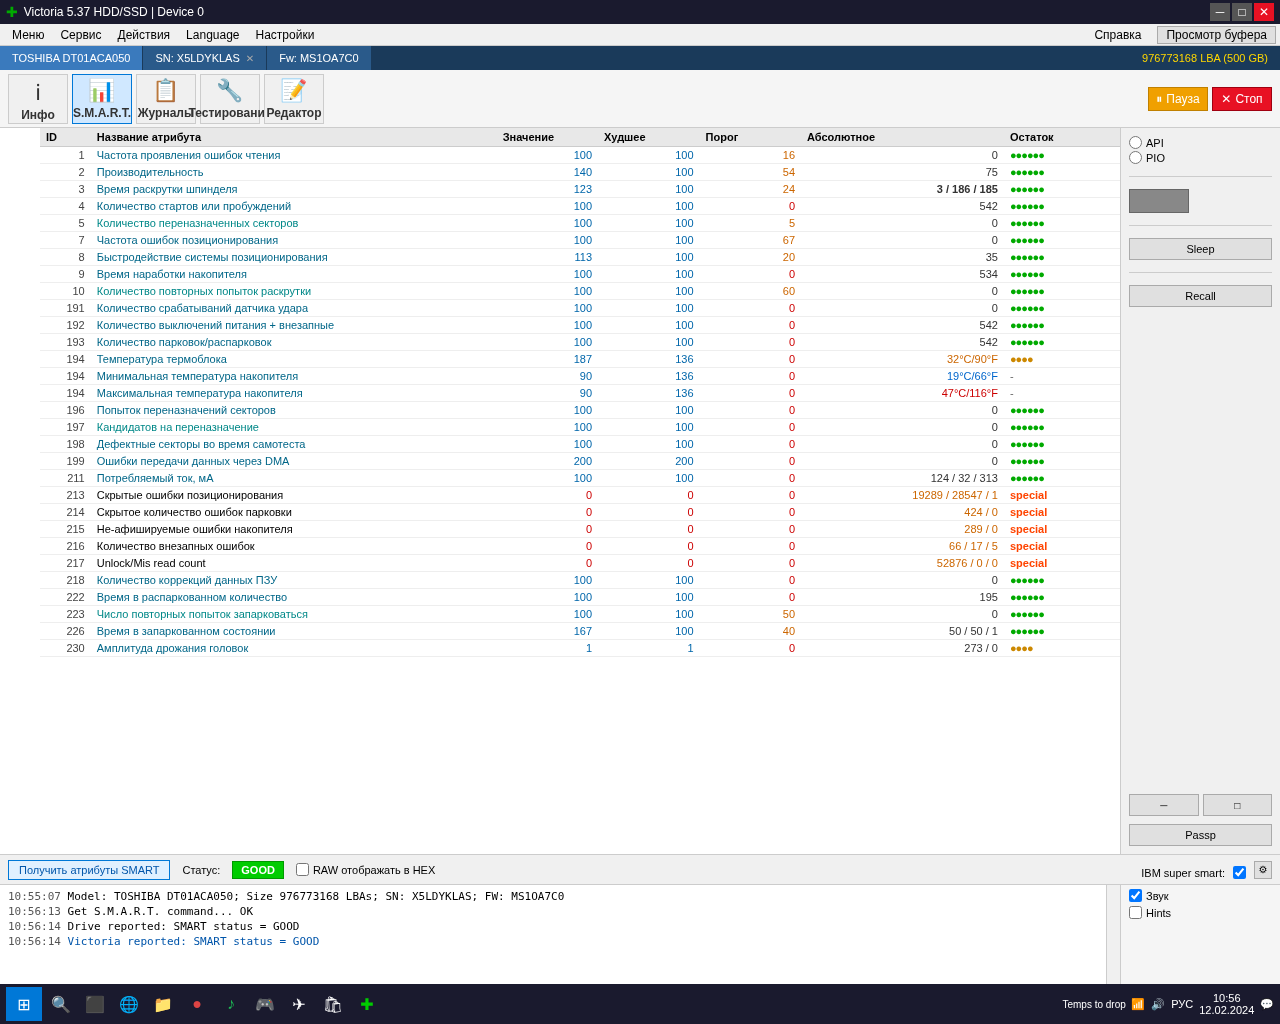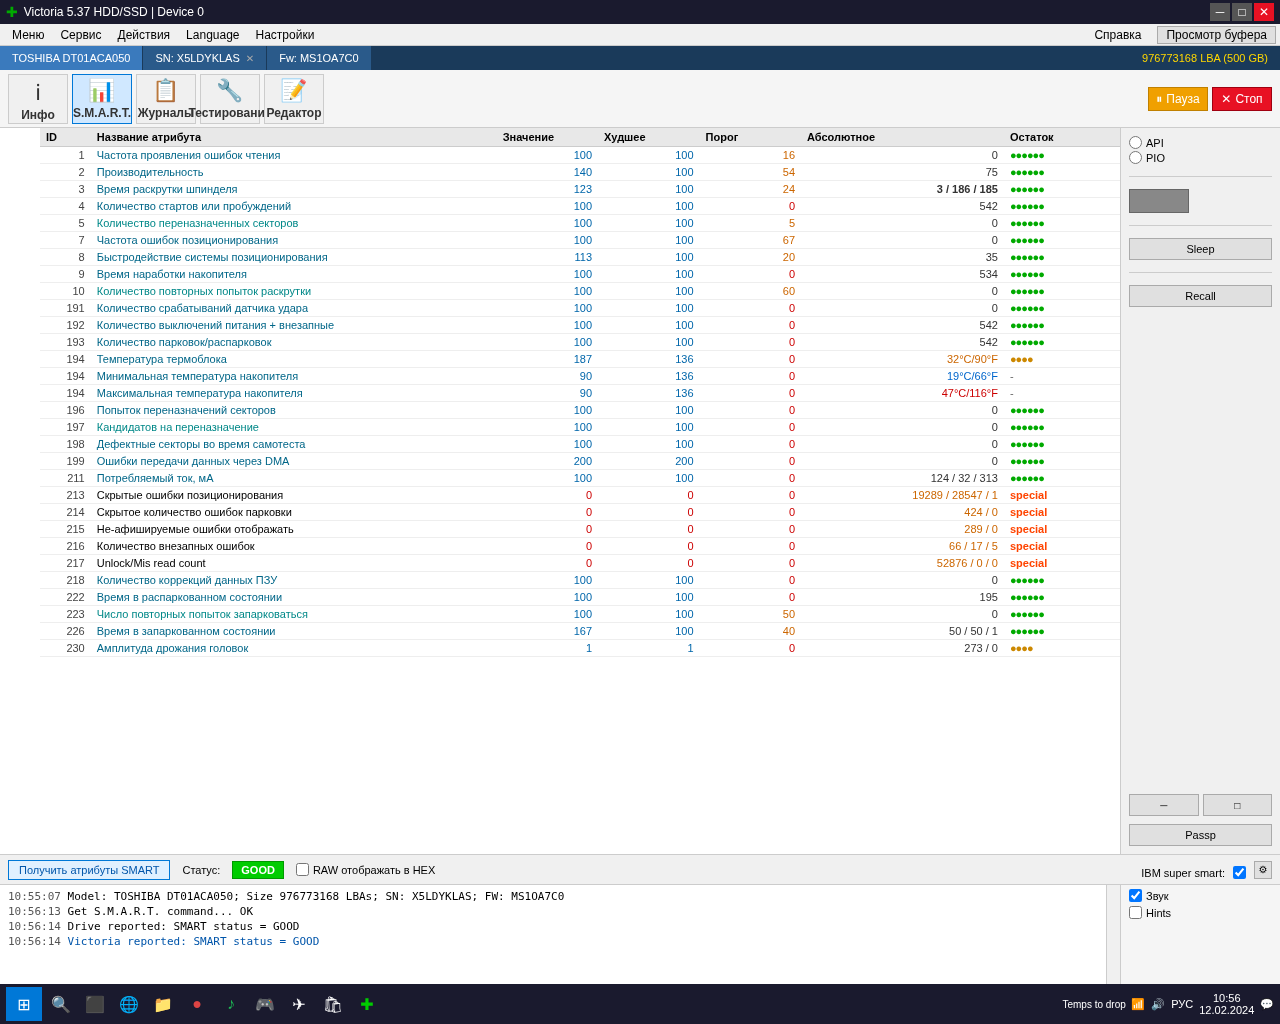--- a/index.html
+++ b/index.html
@@ -376,21 +376,21 @@
     <td class="col-id" style="color:#444;">214</td>
     <td class="col-name" style="color:#000;">Скрытое количество ошибок парковки</td>
     <td class="col-val" style="color:#cc0000;">0</td>
     <td class="col-worst" style="color:#cc0000;">0</td>
     <td class="col-thresh" style="color:#cc0000;">0</td>
     <td class="col-abs" style="color:#cc6600;">424 / 0</td>
     <td class="col-status"><span style="color:#ff4400;font-weight:bold;">special</span></td>
   </tr>
           <tr>
     <td class="col-id" style="color:#444;margin-left:43px;">215</td>
-    <td class="col-name" style="color:#000;">Не-афишируемые ошибки отображать</td>
+    <td class="col-name" style="color:#000;">Не-афишируемые ошибки накопителя</td>
     <td class="col-val" style="color:#cc0000;">0</td>
     <td class="col-worst" style="color:#cc0000;">0</td>
     <td class="col-thresh" style="color:#cc0000;">0</td>
     <td class="col-abs" style="color:#cc6600;">289 / 0</td>
     <td class="col-status"><span style="color:#ff4400;font-weight:bold;">special</span></td>
   </tr>
           <tr>
     <td class="col-id" style="color:#444;">216</td>
     <td class="col-name" style="color:#000;">Количество внезапных ошибок</td>
     <td class="col-val" style="color:#cc0000;">0</td>
@@ -412,21 +412,21 @@
     <td class="col-id" style="color:#444;">218</td>
     <td class="col-name" style="color:#006688;">Количество коррекций данных ПЗУ</td>
     <td class="col-val" style="color:#0066aa;">100</td>
     <td class="col-worst" style="color:#0066aa;">100</td>
     <td class="col-thresh" style="color:#cc0000;">0</td>
     <td class="col-abs" style="color:#333;">0</td>
     <td class="col-status"><span style="color:#00aa00;letter-spacing:-1px;">●●●●●●</span></td>
   </tr>
           <tr>
     <td class="col-id" style="color:#444;">222</td>
-    <td class="col-name" style="color:#006688;">Время в распаркованном состоянии</td>
+    <td class="col-name" style="color:#006688;">Время в распаркованном количество</td>
     <td class="col-val" style="color:#0066aa;">100</td>
     <td class="col-worst" style="color:#0066aa;">100</td>
     <td class="col-thresh" style="color:#cc0000;">0</td>
     <td class="col-abs" style="color:#333;">195</td>
     <td class="col-status"><span style="color:#00aa00;letter-spacing:-1px;">●●●●●●</span></td>
   </tr>
           <tr>
     <td class="col-id" style="color:#444;">223</td>
     <td class="col-name" style="color:#008888;">Число повторных попыток запарковаться</td>
     <td class="col-val" style="color:#0066aa;">100</td>

